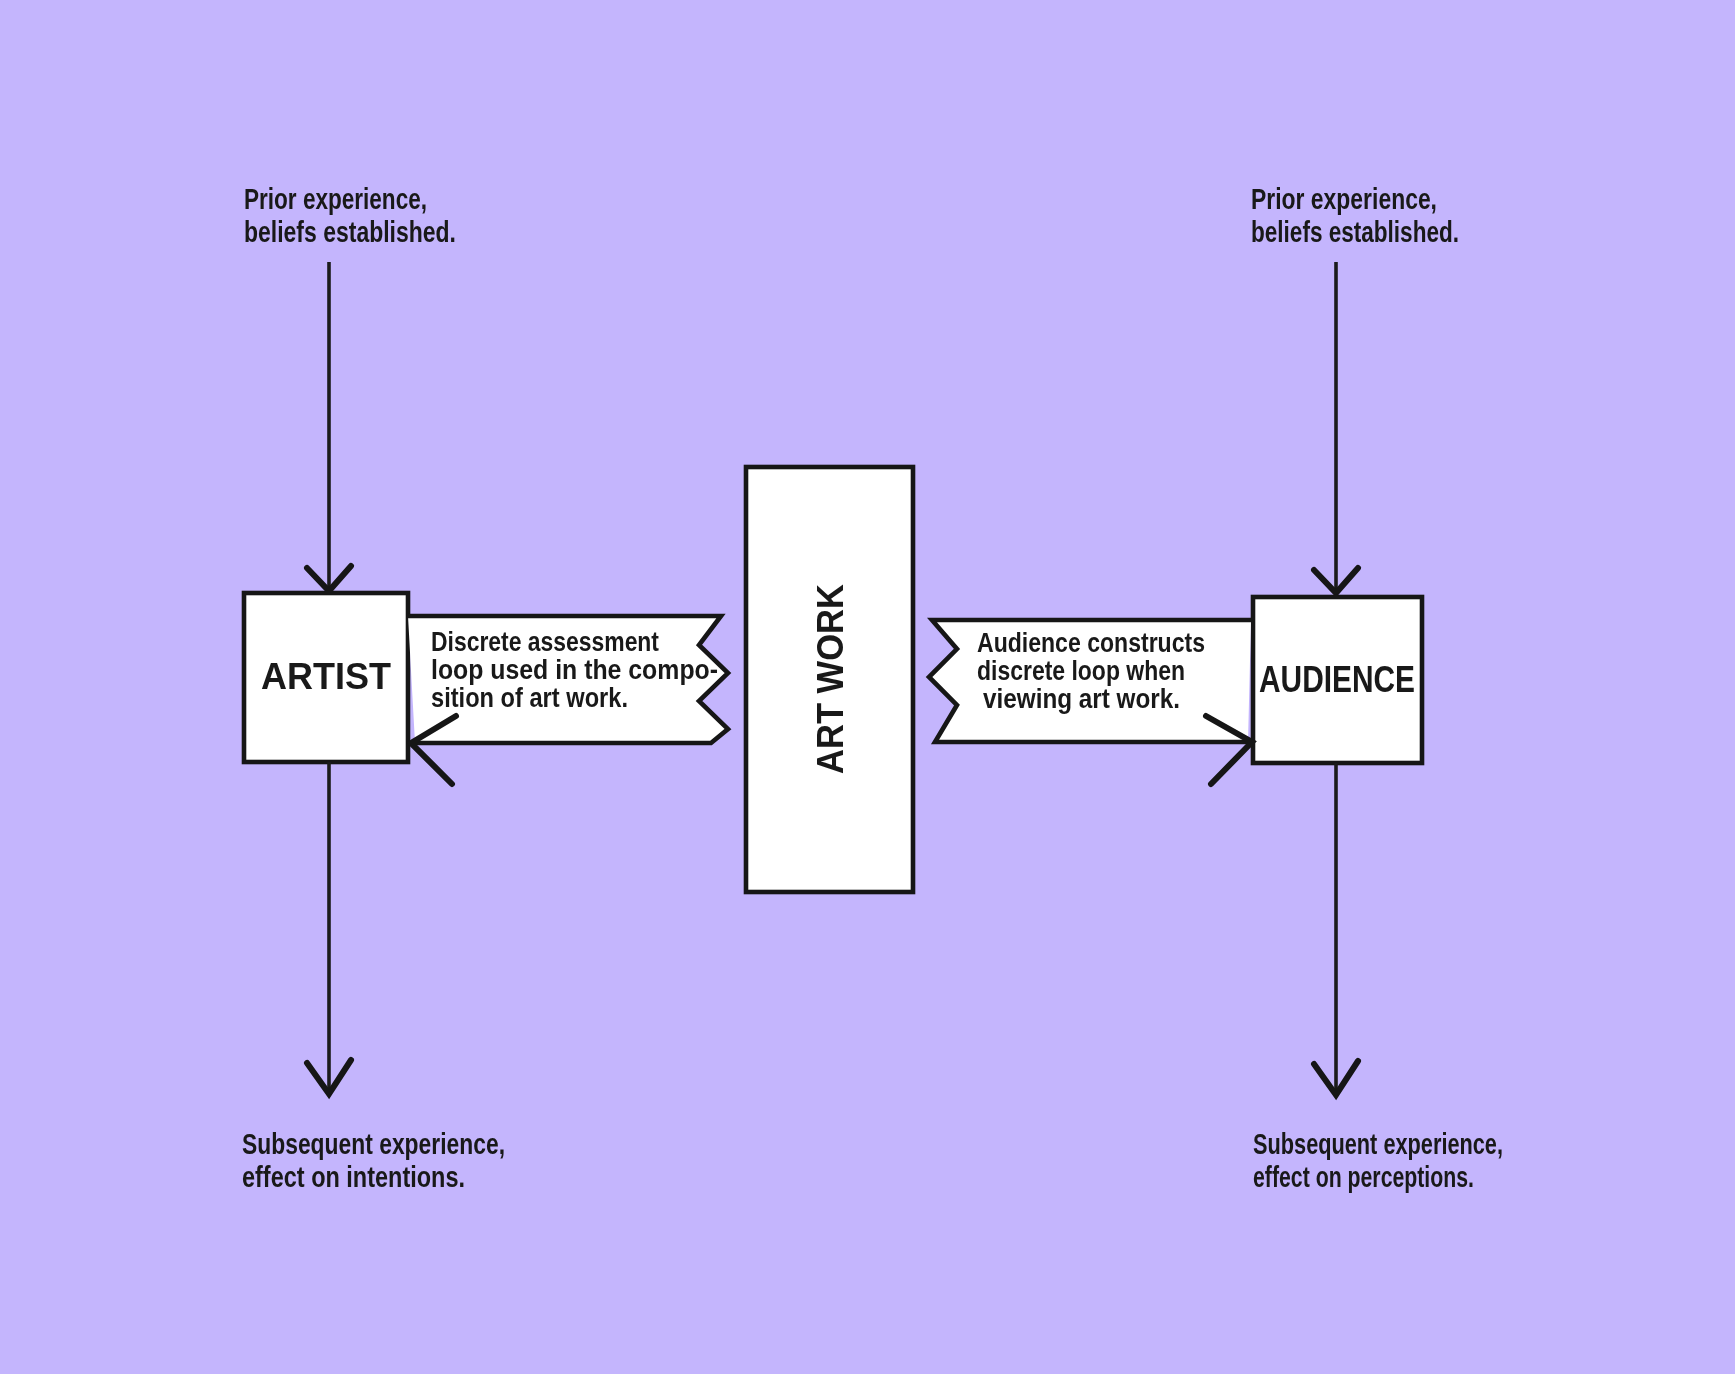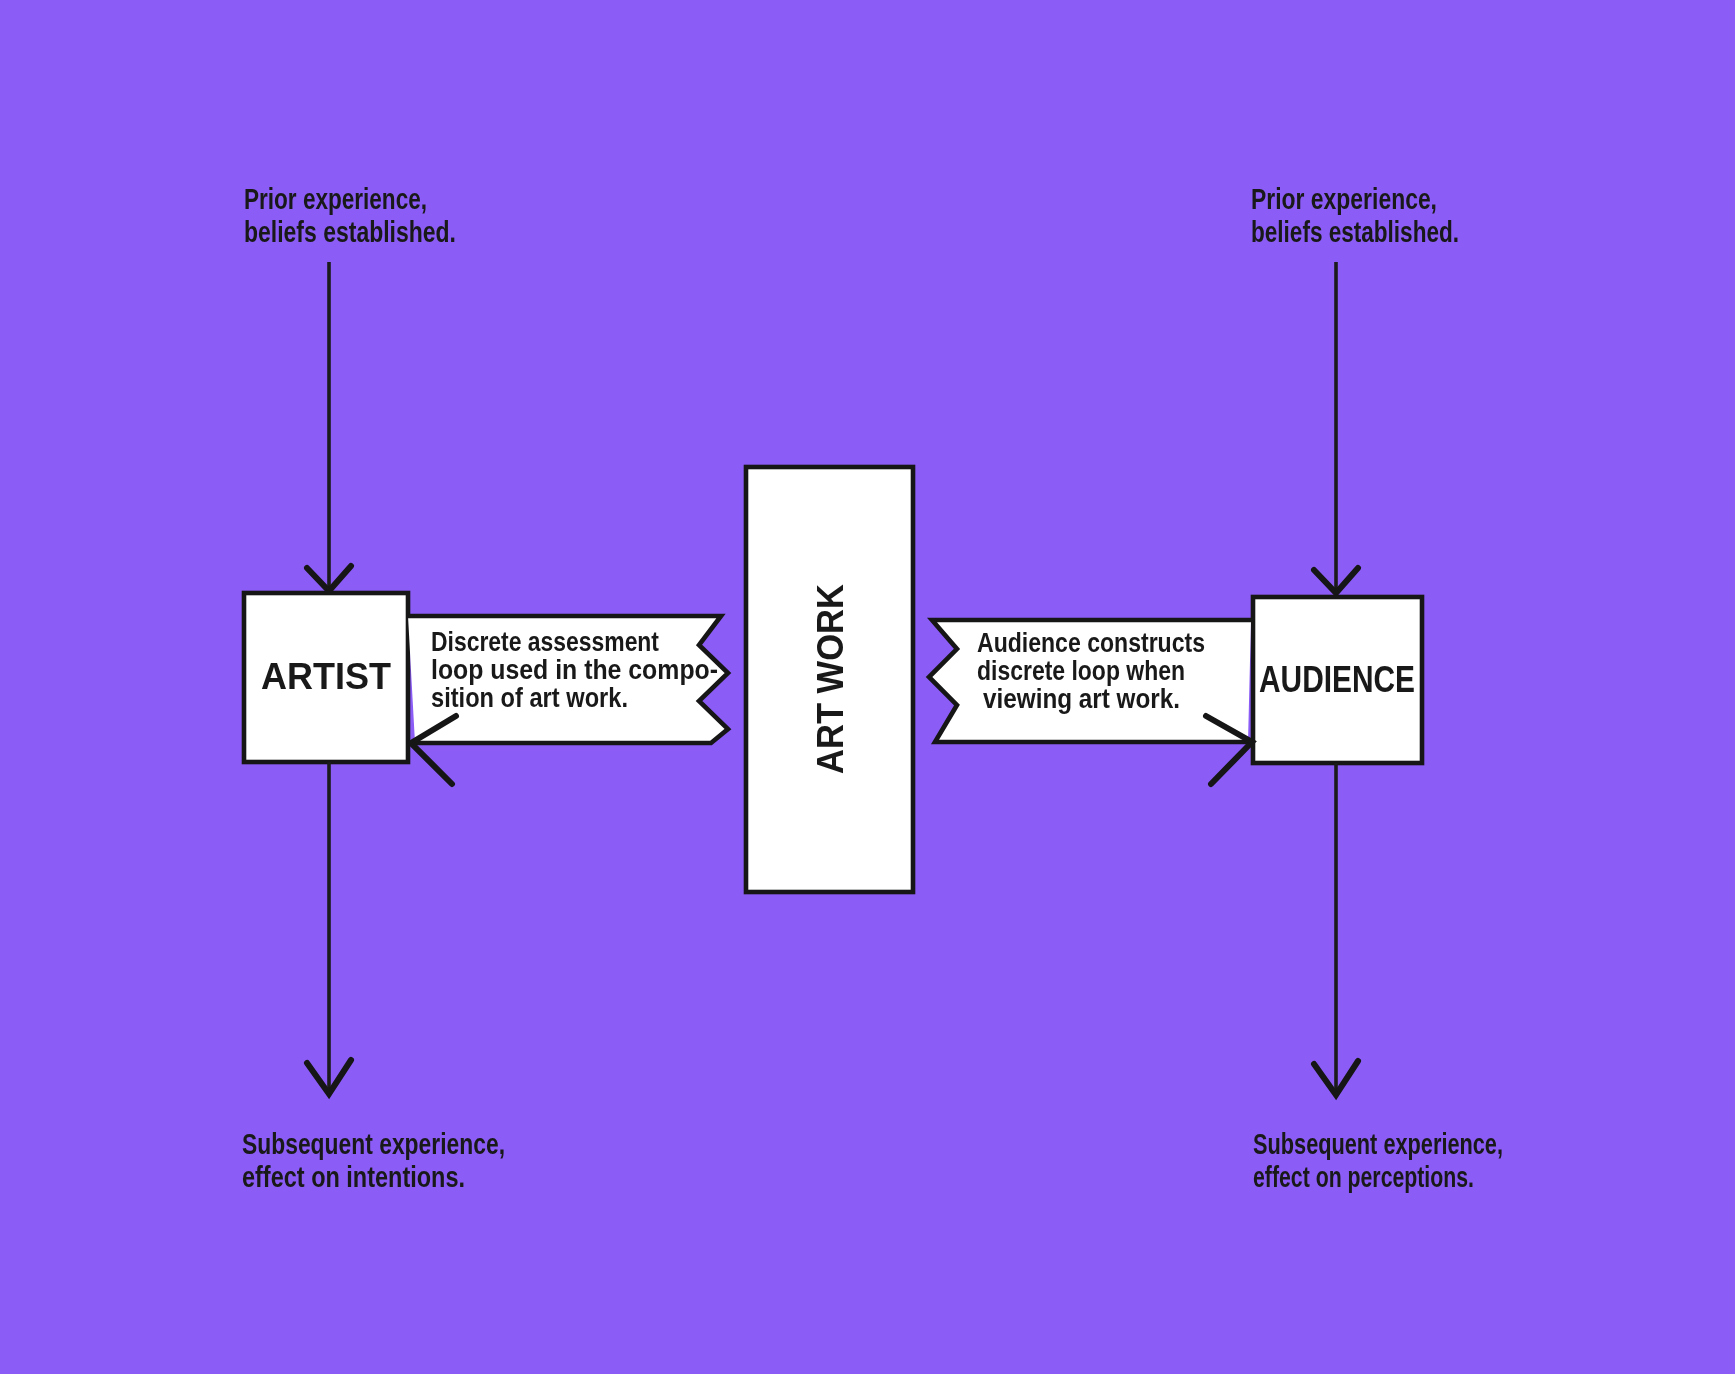--- a/index.html
+++ b/index.html
@@ -4,21 +4,21 @@
 <style>
   html, body {
     margin: 0;
     padding: 0;
     background: #ffffff;
   }
   .stage {
     position: relative;
     width: 1735px;
     height: 1374px;
-    background: #8b5cf6;
+    background: #c4b5fd;
     overflow: hidden;
     text-align: center;
   }
   svg text {
     fill: #191919;
     font-family: "Liberation Sans", sans-serif;
     font-weight: 700;
   }
   .ann-label   { font-size: 30px; }
   .banner-text { font-size: 27px; }

